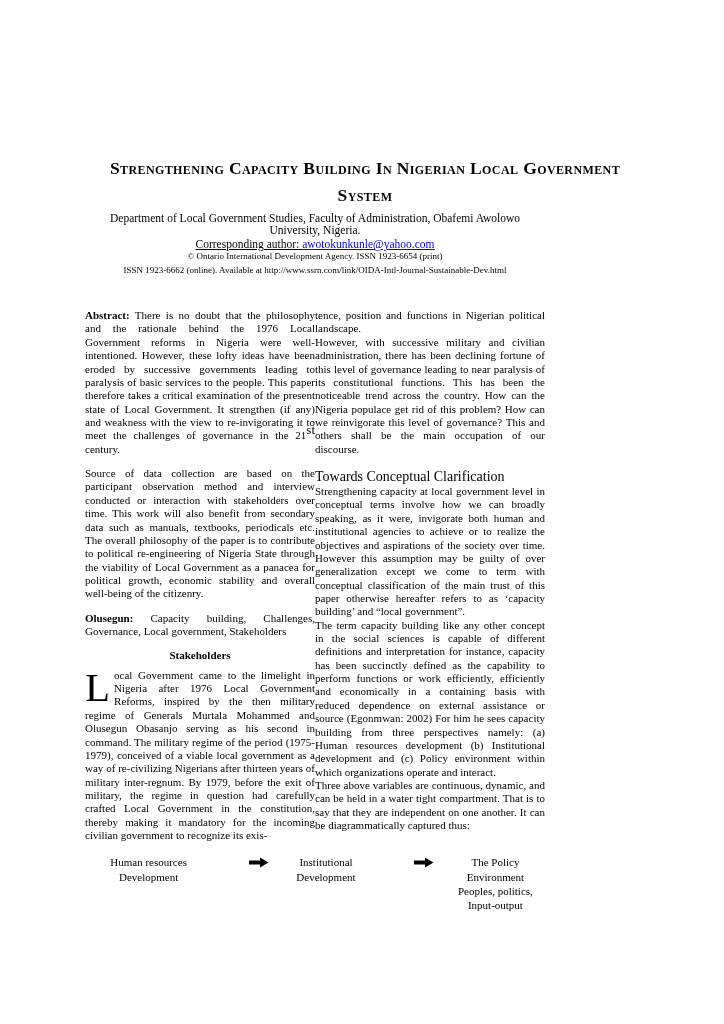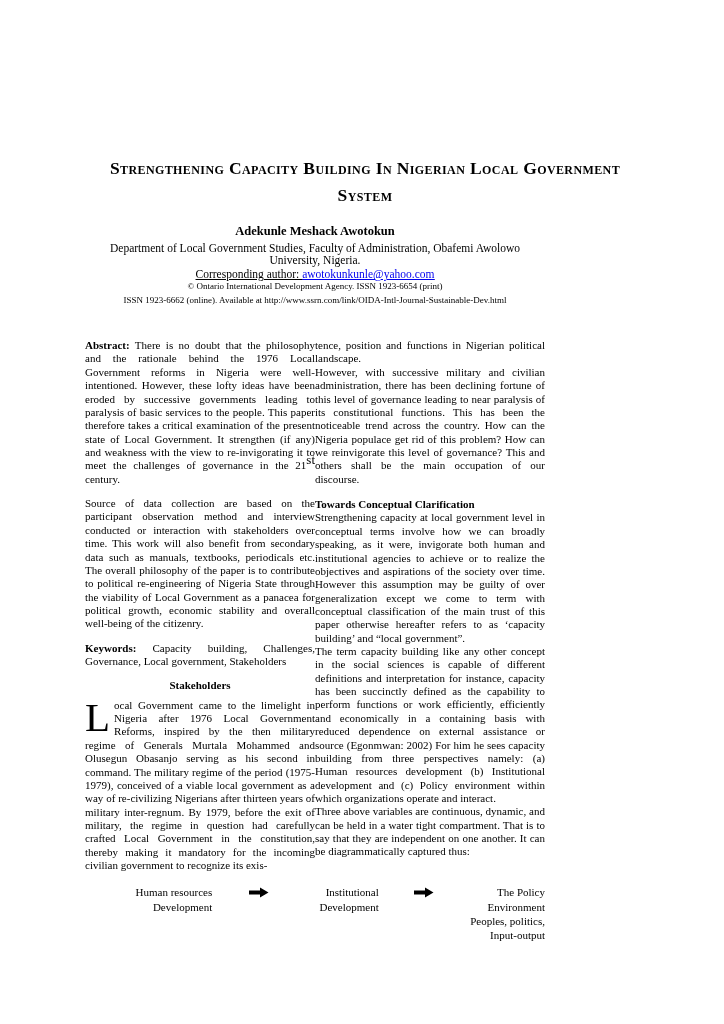--- a/index.html
+++ b/index.html
@@ -70,77 +70,76 @@
   .col p.mb { margin-bottom: 11px; }
   .col p.mb12 { margin-bottom: 12px; }
   .inline-label { font-weight: bold; }
   .center-heading {
     font-size: 11px;
     font-weight: bold;
     text-align: center;
     margin: 1px 0 6px 0;
   }
   .left-heading {
-    font-size: 11px;
-    font-weight: bold;
+    font-size: 14px;
+    font-weight: normal;
     text-align: left;
     margin: 0;
   }
   .dropcap {
     float: left;
     font-size: 41px;
     line-height: 0.82;
     padding: 2px 4px 0 0;
     font-weight: normal;
   }
   sup { font-size: 13px; vertical-align: super; line-height: 0; }
   .diagram {
     display: flex;
     align-items: flex-start;
     margin-top: 13px;
     font-size: 11px;
     line-height: 1.3;
-    text-align: right;
+    text-align: center;
   }
   .arrow-wrap {
     display: inline-block;
     margin-top: 1.5px;
   }
   .arrow-wrap svg { display: block; }
   .diag-item2 { margin-left: 4px; }
   .diag-arrow1 { margin-left: 37px; }
   .diag-arrow2 { margin-left: 35px; }
   .diag-item3 { margin-left: 12px; }
 </style>
 </head>
 <body>
 
 <div class="page">
 
   <div class="title">Strengthening Capacity Building In Nigerian Local Government System</div>
 
-  <div class="author">Adekunle Meshack Awotokun</div>
 
   <div class="affiliation">Department of Local Government Studies, Faculty of Administration, Obafemi Awolowo University, Nigeria.</div>
 
   <div class="corresponding"><span>Corresponding author: </span><a class="email-link">awotokunkunle@yahoo.com</a></div>
 
   <div class="copyright">
     <div>© Ontario International Development Agency. ISSN 1923-6654 (print)</div>
     <div>ISSN 1923-6662 (online). Available at http://www.ssrn.com/link/OIDA-Intl-Journal-Sustainable-Dev.html</div>
   </div>
 
   <div class="columns">
 
     <div class="col">
       <p class="mb"><span class="inline-label">Abstract:</span><span> There is no doubt that the philosophy and the rationale behind the 1976 Local Government reforms in Nigeria were well-intentioned. However, these lofty ideas have been eroded by successive governments leading to paralysis of basic services to the people. This paper therefore takes a critical examination of the present state of Local Government. It strengthen (if any) and weakness with the view to re-invigorating it to meet the challenges of governance in the 21</span><sup>st</sup><span> century.</span></p>
 
       <p class="mb">Source of data collection are based on the participant observation method and interview conducted or interaction with stakeholders over time. This work will also benefit from secondary data such as manuals, textbooks, periodicals etc. The overall philosophy of the paper is to contribute to political re-engineering of Nigeria State through the viability of Local Government as a panacea for political growth, economic stability and overall well-being of the citizenry.</p>
 
-      <p class="mb"><span class="inline-label">Keywords:</span><span> Capacity building, Challenges, Governance, Local government, Stakeholders</span></p>
+      <p class="mb"><span class="inline-label">Olusegun:</span><span> Capacity building, Challenges, Governance, Local government, Stakeholders</span></p>
 
       <div class="center-heading">Stakeholders</div>
 
       <p><span class="dropcap">L</span><span>ocal Government came to the limelight in Nigeria after 1976 Local Government Reforms, inspired by the then military regime of Generals Murtala Mohammed and Olusegun Obasanjo serving as his second in command. The military regime of the period (1975-1979), conceived of a viable local government as a way of re-civilizing Nigerians after thirteen years of military inter-regnum. By 1979, before the exit of military, the regime in question had carefully crafted Local Government in the constitution, thereby making it mandatory for the incoming civilian government to recognize its exis-</span></p>
     </div>
 
     <div class="col">
       <p>tence, position and functions in Nigerian political landscape.</p>
       <p class="mb12">However, with successive military and civilian administration, there has been declining fortune of this level of governance leading to near paralysis of its constitutional functions. This has been the noticeable trend across the country. How can the Nigeria populace get rid of this problem? How can we reinvigorate this level of governance? This and others shall be the main occupation of our discourse.</p>
 

